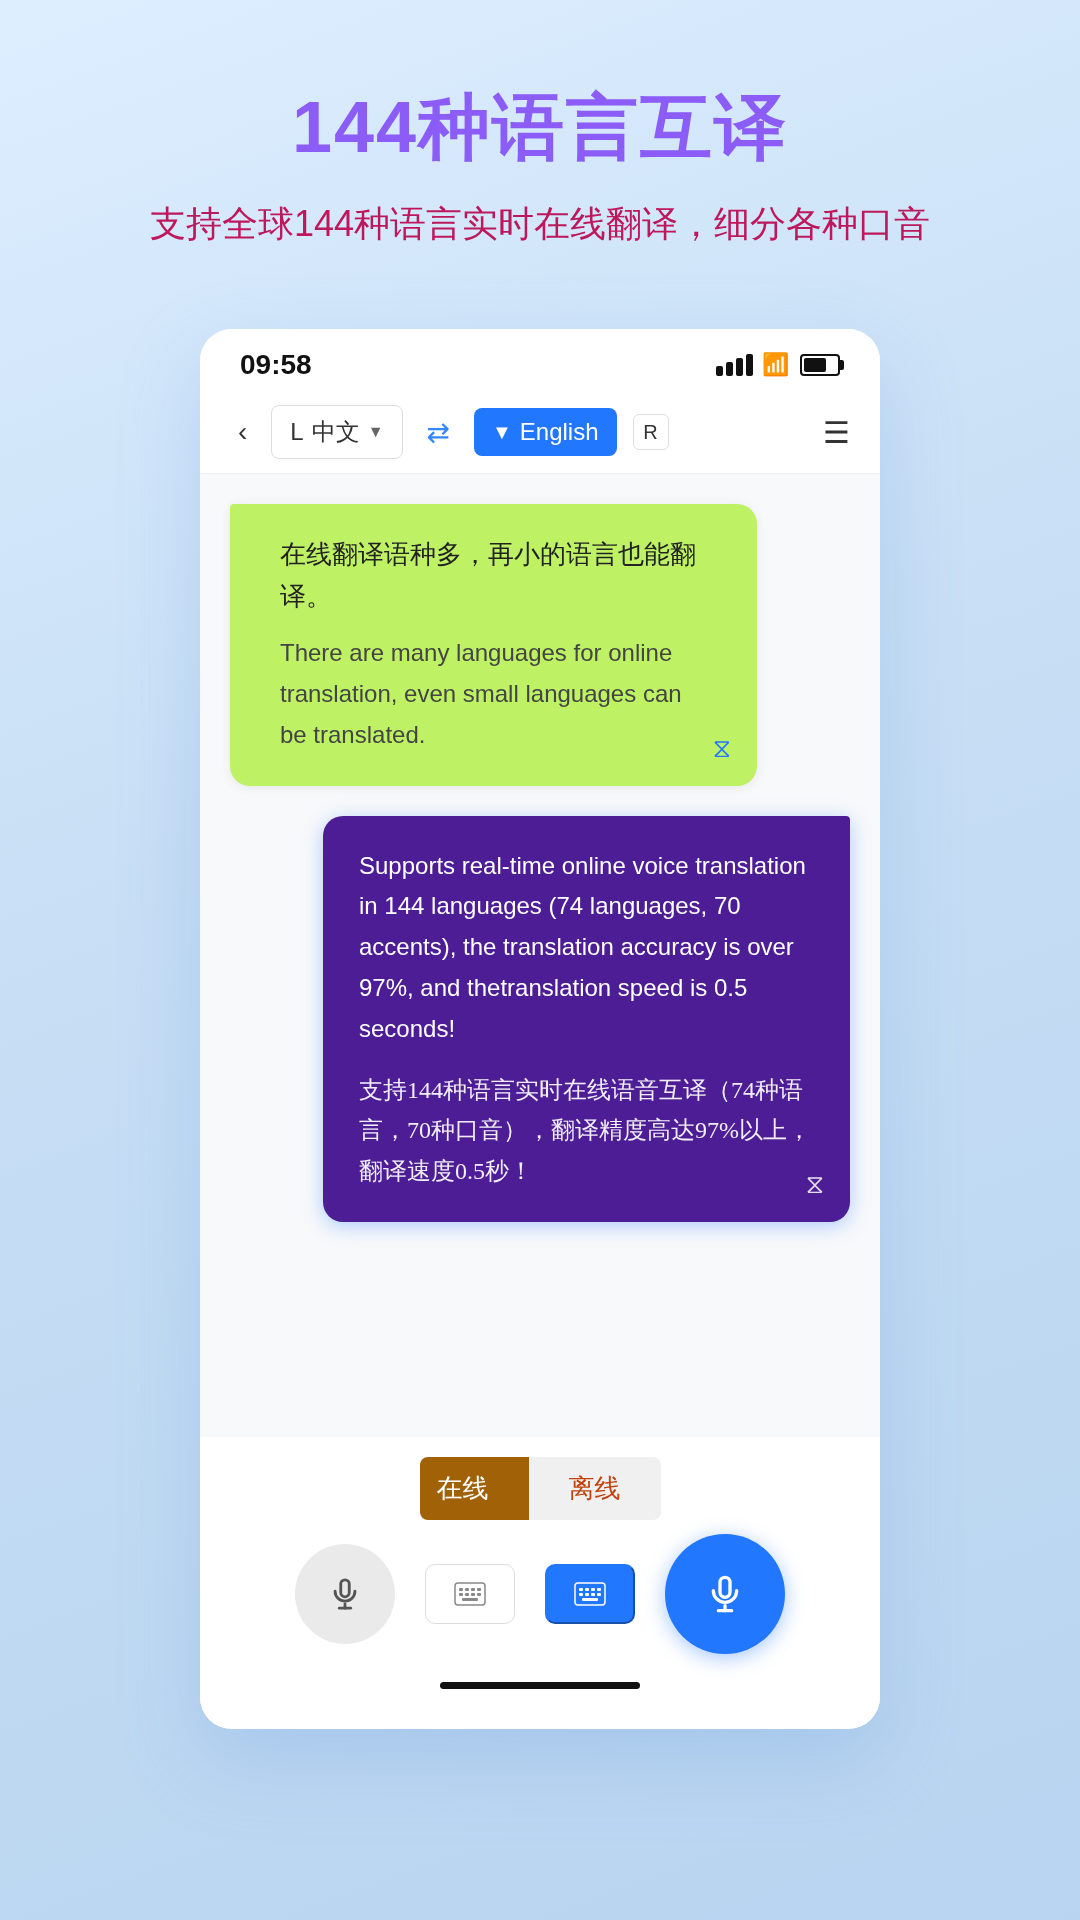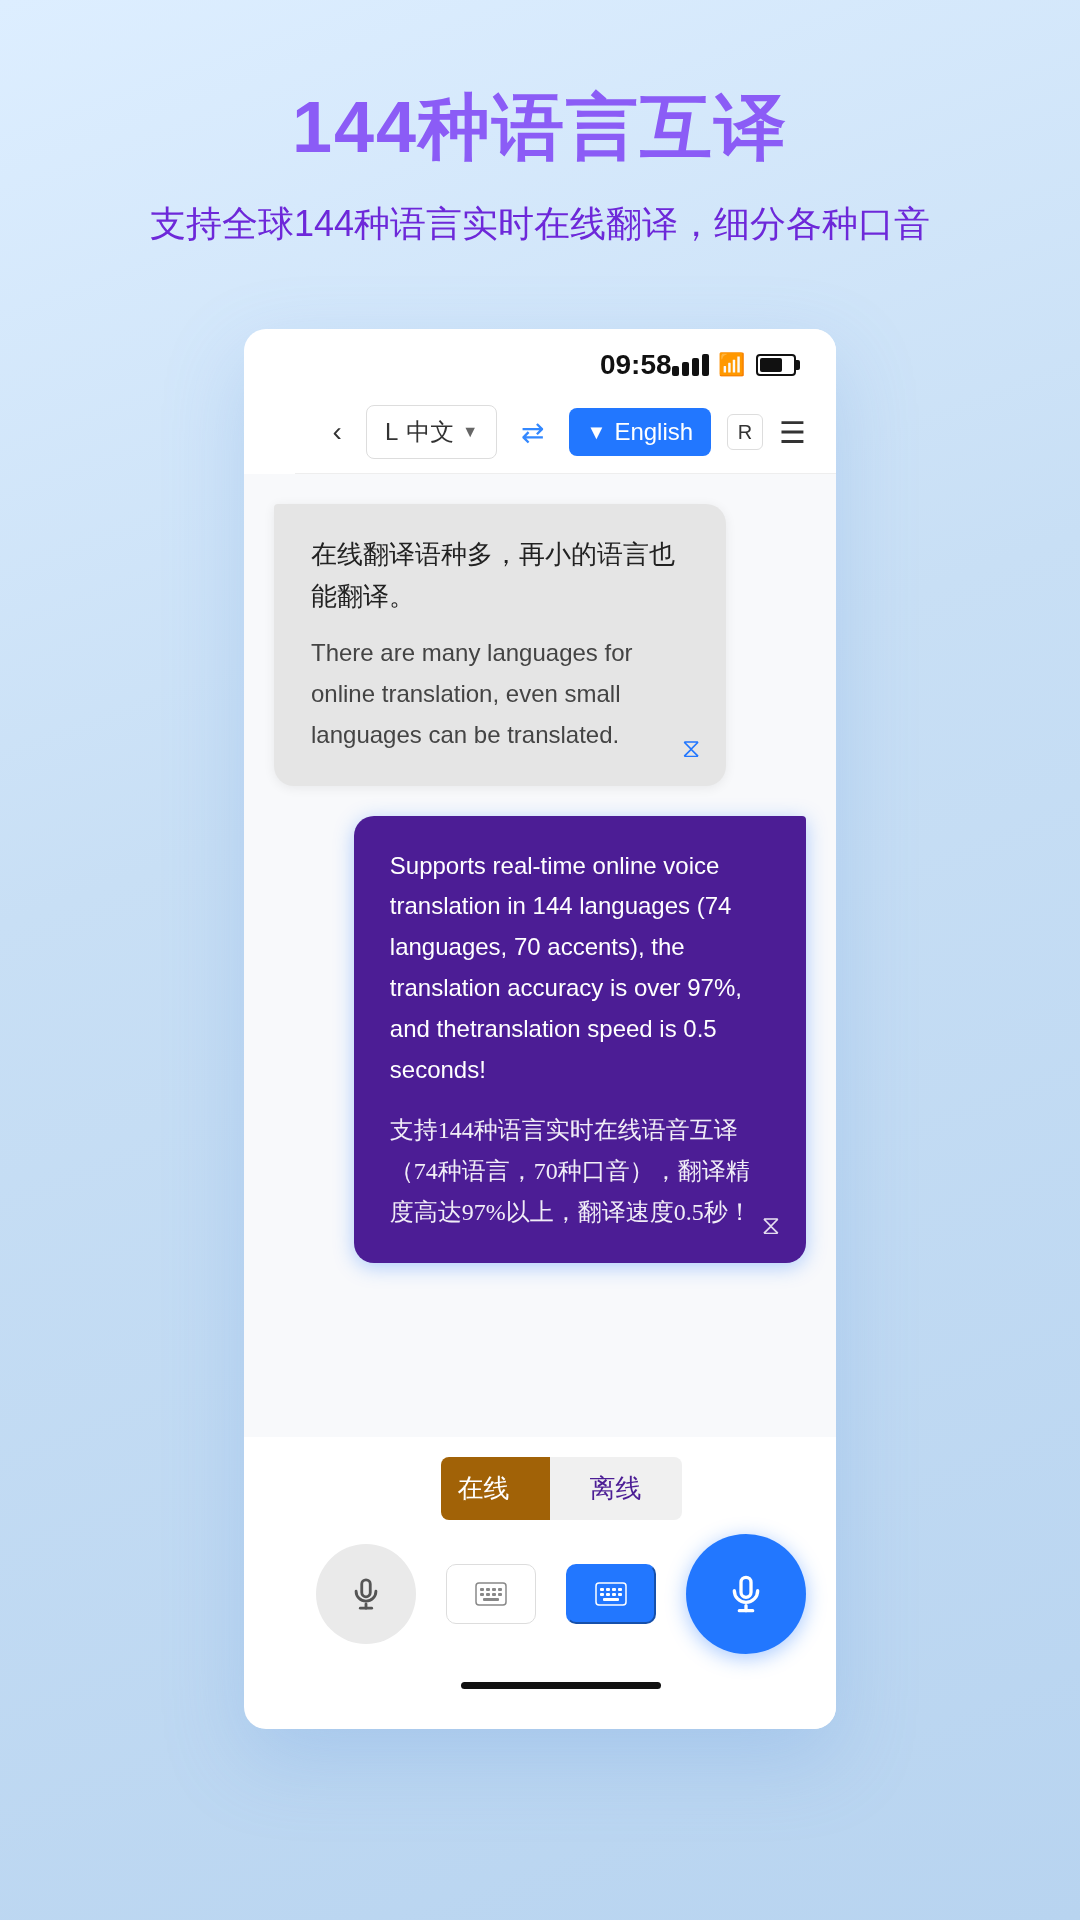--- a/index.html
+++ b/index.html
@@ -19,38 +19,37 @@
       font-size: 72px;
       font-weight: 900;
       color: #8b5cf6;
       text-align: center;
       letter-spacing: 2px;
       margin-bottom: 24px;
     }
 
     .page-subtitle {
       font-size: 36px;
-      color: #6d28d9;
+      color: #be185d;
       text-align: center;
       margin-bottom: 80px;
       font-weight: 400;
     }
 
     
     .phone-shell {
-      width: 592px;
+      width: 680px;
       min-height: 1400px;
       background: #fff;
-      border-radius: 22px;
+      border-radius: 32px;
       box-shadow: 0 30px 80px rgba(100,150,220,0.25);
       overflow: hidden;
       display: flex;
       flex-direction: column;
       position: relative;
-      align-items: flex-end;
     }
 
     
     .status-bar {
       display: flex;
       justify-content: space-between;
       align-items: center;
       padding: 20px 40px 10px;
       background: #fff;
     }
@@ -186,24 +185,24 @@
       flex: 1;
       padding: 30px;
       display: flex;
       flex-direction: column;
       gap: 30px;
       background: #f8f9fb;
     }
 
     
     .bubble-left {
-      background: #e5e5e5;
+      background: #bef264;
       border-radius: 20px;
       border-top-left-radius: 4px;
-      padding: 30px 37px;
+      padding: 30px 50px;
       max-width: 85%;
       align-self: flex-start;
       box-shadow: 0 2px 12px rgba(0,0,0,0.07);
       position: relative;
     }
     .bubble-left .text-zh {
       font-size: 26px;
       color: #222;
       line-height: 1.6;
       margin-bottom: 16px;
@@ -274,21 +273,21 @@
       border-radius: 0;
     }
     .mode-btn-active {
       background: #a16207;
       color: #fff;
       border-radius: 8px 0 0 8px;
       padding-left: 17px;
     }
     .mode-btn-inactive {
       background: #f0f0f0;
-      color: #4c1d95;
+      color: #c2410c;
       border-radius: 0 8px 8px 0;
     }
 
     .action-row {
       display: flex;
       align-items: center;
       justify-content: center;
       gap: 30px;
     }
     .mic-btn-gray {

